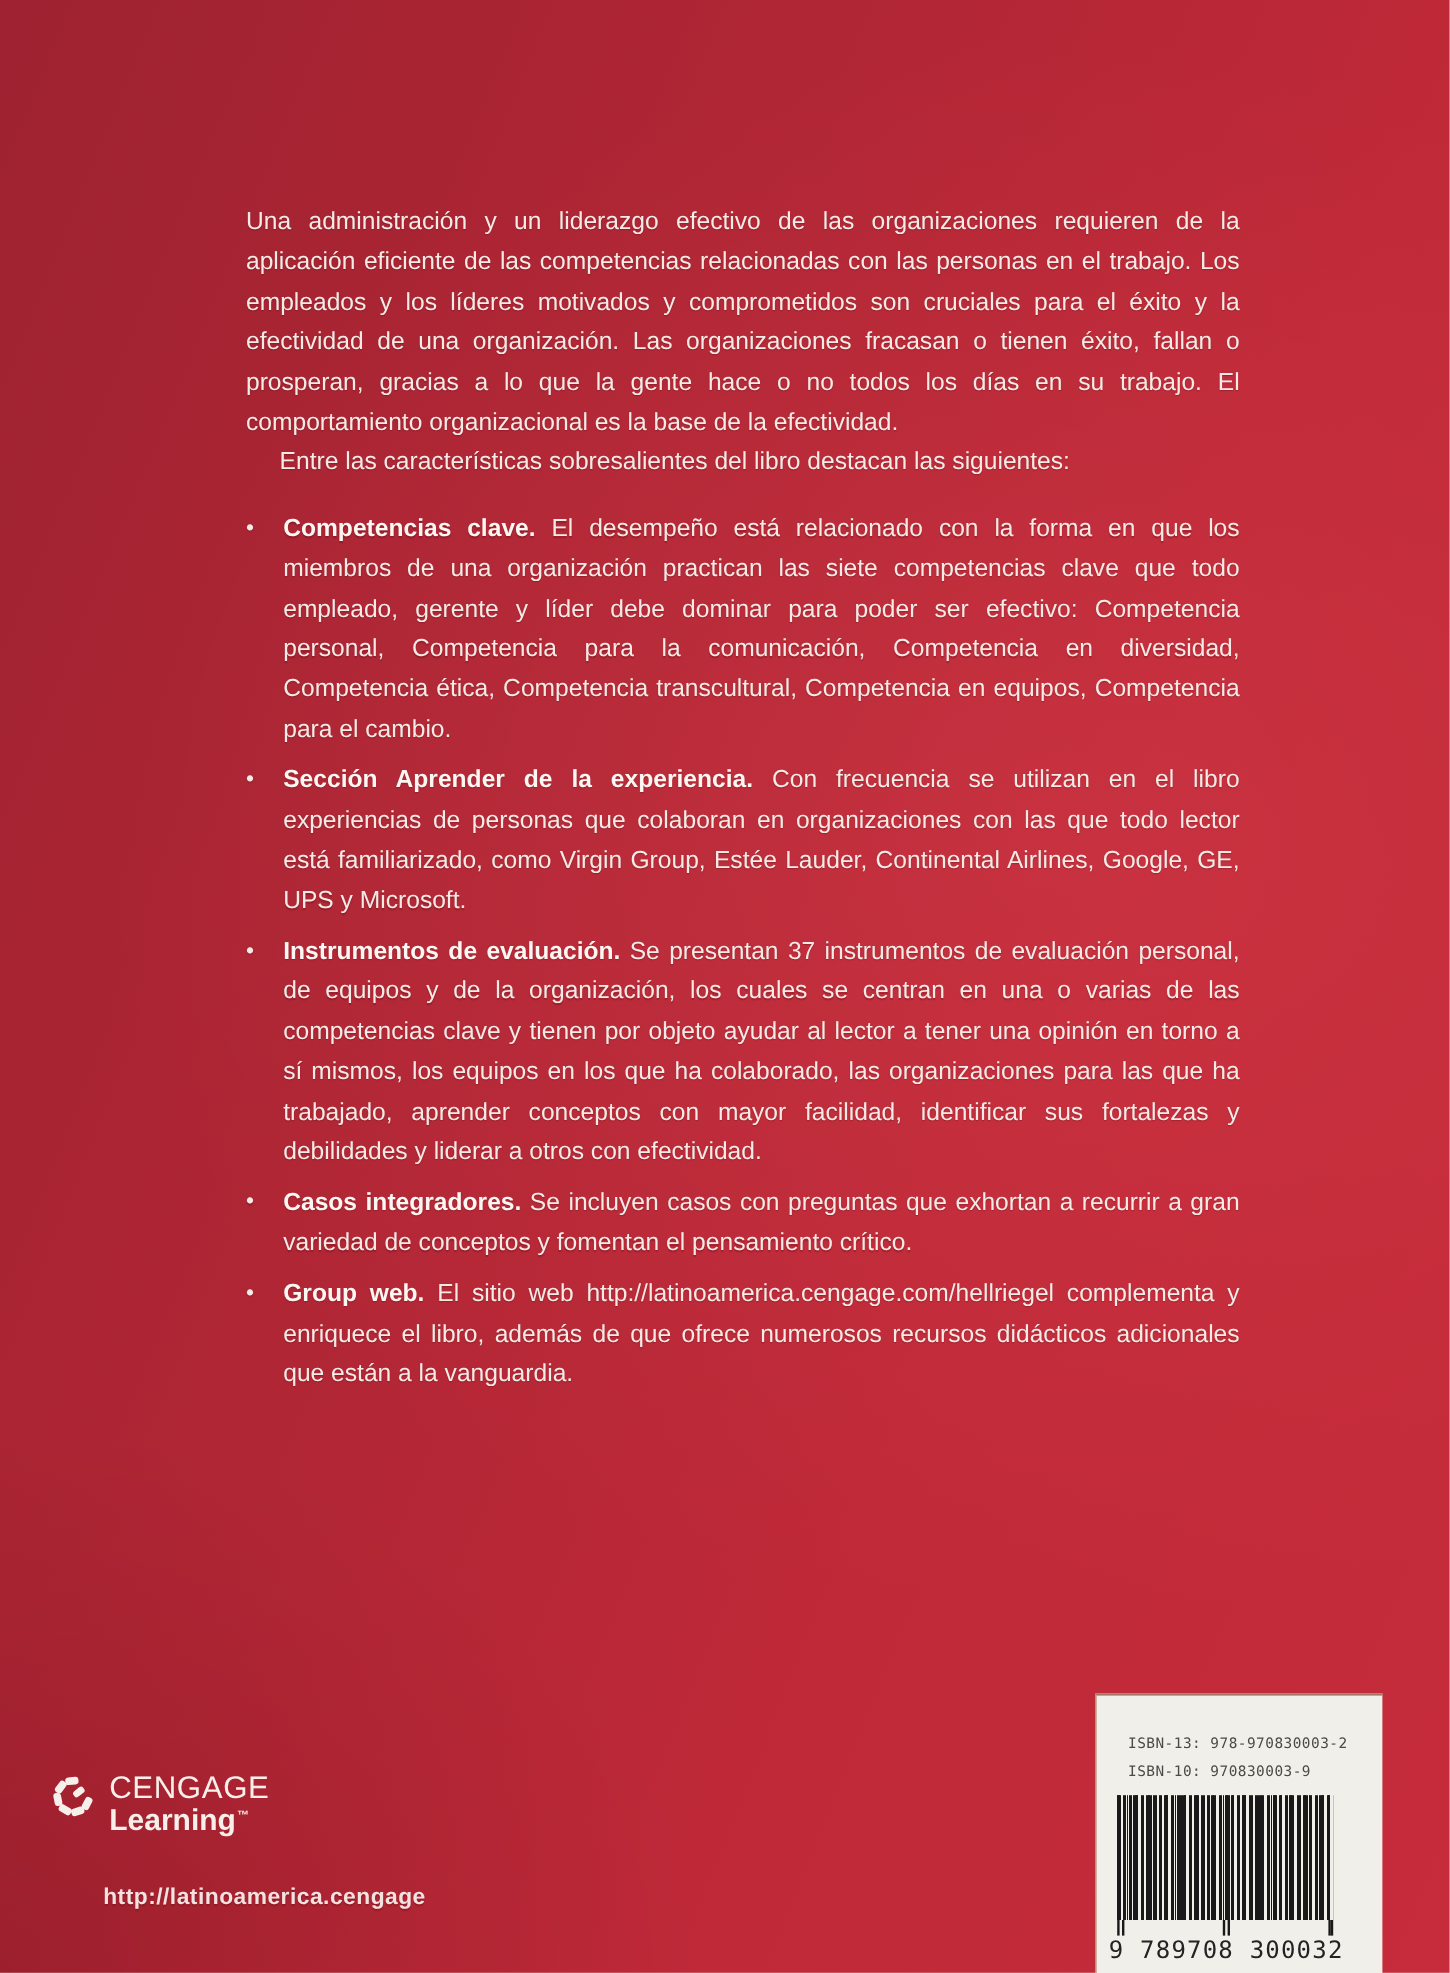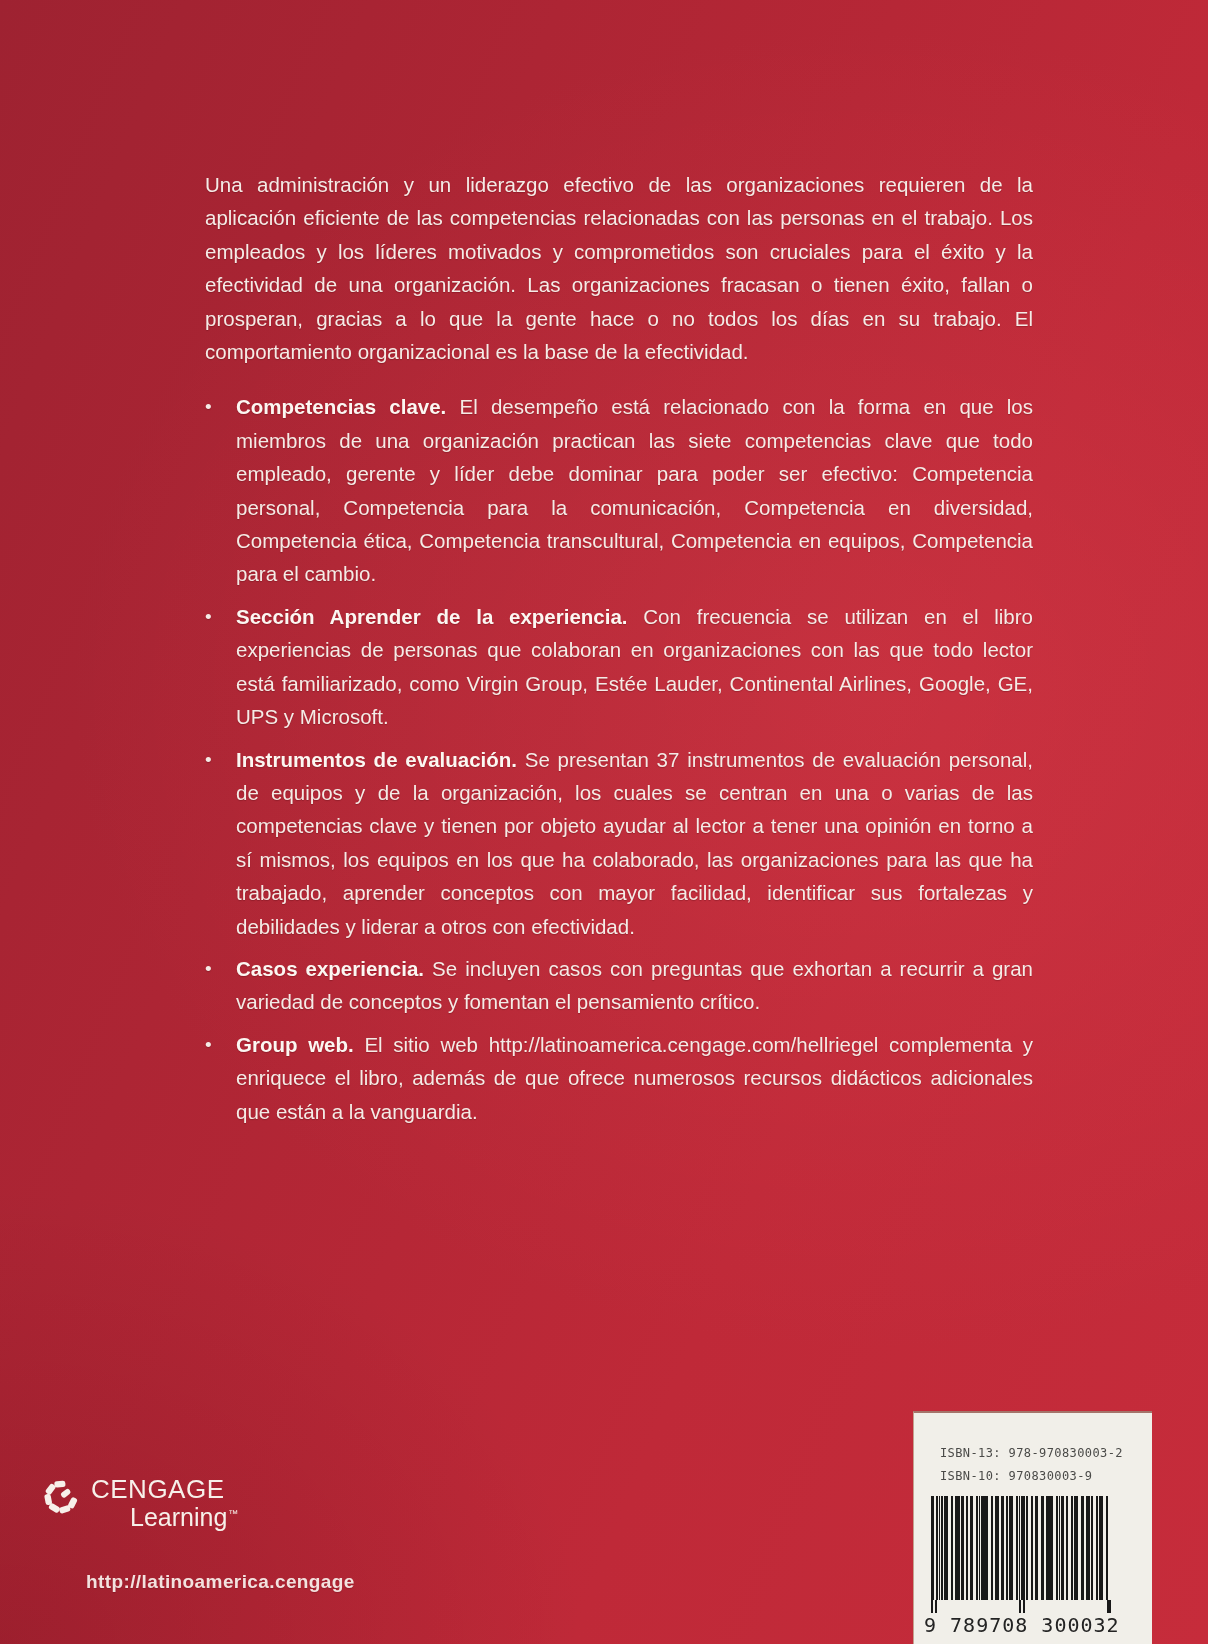--- a/index.html
+++ b/index.html
@@ -27,21 +27,21 @@
   ul.features li{display:flex;margin:0 0 9px 0;}
   .marker{flex:0 0 31px;width:31px;font-size:19px;line-height:33.4px;}
   .li-body{flex:1;text-align:justify;}
   .b-label{font-weight:700;color:#fcf7f2;}
   .b-italic{font-weight:700;color:#fcf7f2;}
 
   .brand{position:absolute;left:41px;top:1474px;display:flex;align-items:flex-start;color:#f7f0ea;justify-content:flex-end;}
   .brand-icon{width:42px;height:48px;margin-right:8px;}
   .brand-text{padding-top:3px;}
   .brand-name{font-size:26px;line-height:24px;letter-spacing:0.5px;font-weight:400;}
-  .brand-division{font-size:25px;line-height:26px;font-weight:400;margin-left:39px;}
+  .brand-division{font-size:25px;line-height:26px;font-weight:700;}
   .tm{font-size:10px;vertical-align:super;margin-left:1px;}
 
   .site-url{position:absolute;left:86px;top:1571px;font-size:19px;letter-spacing:0.4px;color:#f3e2df;font-weight:700;text-shadow:0 1px 1px rgba(70,0,12,.25);}
 
   .isbn-box{
     position:absolute;left:913px;top:1411px;width:239px;height:286px;
     box-sizing:border-box;
     background:var(--barcode-panel,#f1efe9);
     border-top:2px solid #a4746a;
     border-left:1px solid #c4a18f;
@@ -69,37 +69,38 @@
     margin:13px 0 0 -4px;white-space:pre;
   }
 </style>
 </head>
 <body>
 
 <div class="cover">
 
   <div class="content">
     <p>Una administración y un liderazgo efectivo de las organizaciones requieren de la aplicación eficiente de las competencias relacionadas con las personas en el trabajo. Los empleados y los líderes motivados y comprometidos son cruciales para el éxito y la efectividad de una organización. Las organizaciones fracasan o tienen éxito, fallan o prosperan, gracias a lo que la gente hace o no todos los días en su trabajo. El comportamiento organizacional es la base de la efectividad.</p>
+    <p class="indent">Entre las características sobresalientes del libro destacan las siguientes:</p>
 
     <ul class="features">
       <li>
         <span class="marker">•</span>
         <div class="li-body"><span class="b-label">Competencias clave.</span><span class="b-italic"></span><span> El desempeño está relacionado con la forma en que los miembros de una organización practican las siete competencias clave que todo empleado, gerente y líder debe dominar para poder ser efectivo: Competencia personal, Competencia para la comunicación, Competencia en diversidad, Competencia ética, Competencia transcultural, Competencia en equipos, Competencia para el cambio.</span></div>
       </li>
       <li>
         <span class="marker">•</span>
         <div class="li-body"><span class="b-label">Sección</span><span class="b-italic"> Aprender de la experiencia.</span><span> Con frecuencia se utilizan en el libro experiencias de personas que colaboran en organizaciones con las que todo lector está familiarizado, como Virgin Group, Estée Lauder, Continental Airlines, Google, GE, UPS y Microsoft.</span></div>
       </li>
       <li>
         <span class="marker">•</span>
         <div class="li-body"><span class="b-label">Instrumentos de evaluación.</span><span class="b-italic"></span><span> Se presentan 37 instrumentos de evaluación personal, de equipos y de la organización, los cuales se centran en una o varias de las competencias clave y tienen por objeto ayudar al lector a tener una opinión en torno a sí mismos, los equipos en los que ha colaborado, las organizaciones para las que ha trabajado, aprender conceptos con mayor facilidad, identificar sus fortalezas y debilidades y liderar a otros con efectividad.</span></div>
       </li>
       <li>
         <span class="marker">•</span>
-        <div class="li-body"><span class="b-label">Casos experiencia.</span><span class="b-italic"></span><span> Se incluyen casos con preguntas que exhortan a recurrir a gran variedad de conceptos y fomentan el pensamiento crítico.</span></div>
+        <div class="li-body"><span class="b-label">Casos integradores.</span><span class="b-italic"></span><span> Se incluyen casos con preguntas que exhortan a recurrir a gran variedad de conceptos y fomentan el pensamiento crítico.</span></div>
       </li>
       <li>
         <span class="marker">•</span>
         <div class="li-body"><span class="b-label">Group web.</span><span class="b-italic"></span><span> El sitio web http://latinoamerica.cengage.com/hellriegel complementa y enriquece el libro, además de que ofrece numerosos recursos didácticos adicionales que están a la vanguardia.</span></div>
       </li>
     </ul>
   </div>
 
   <div class="brand">
     <span class="brand-icon">

